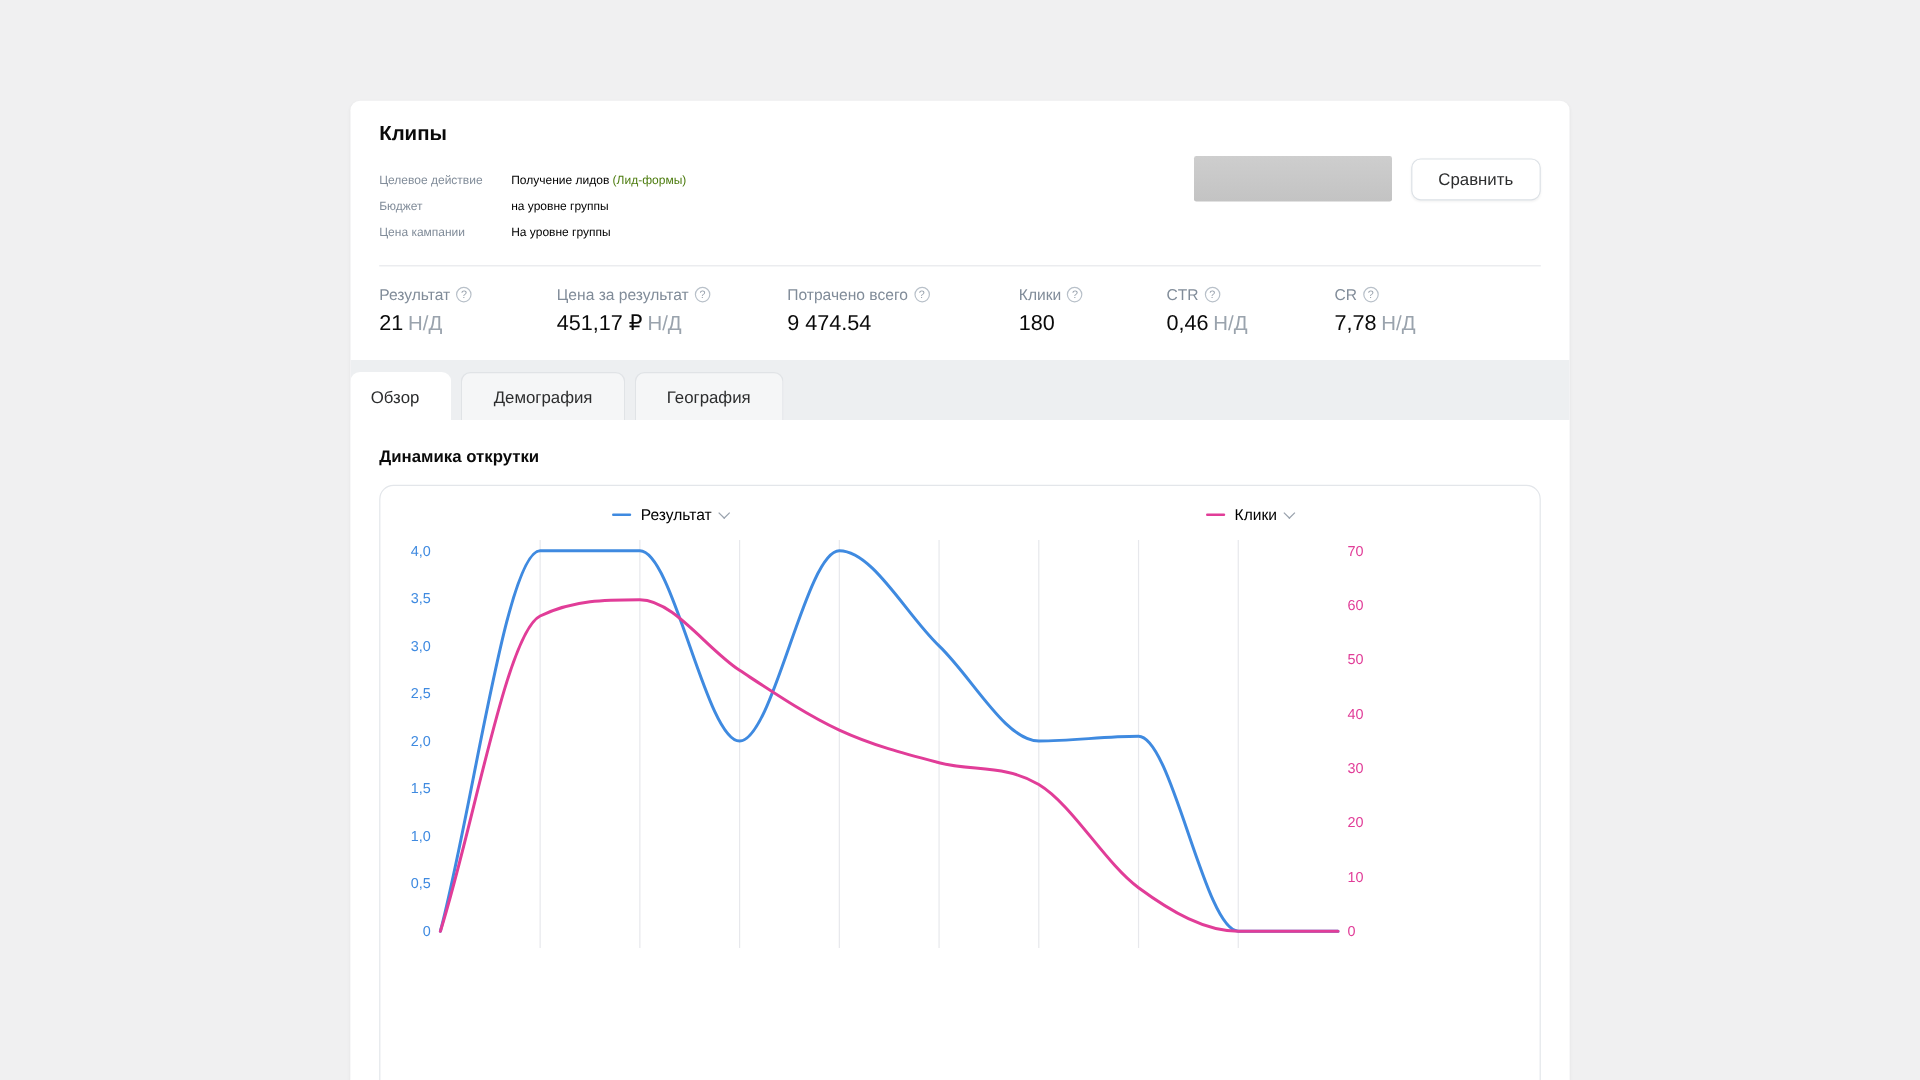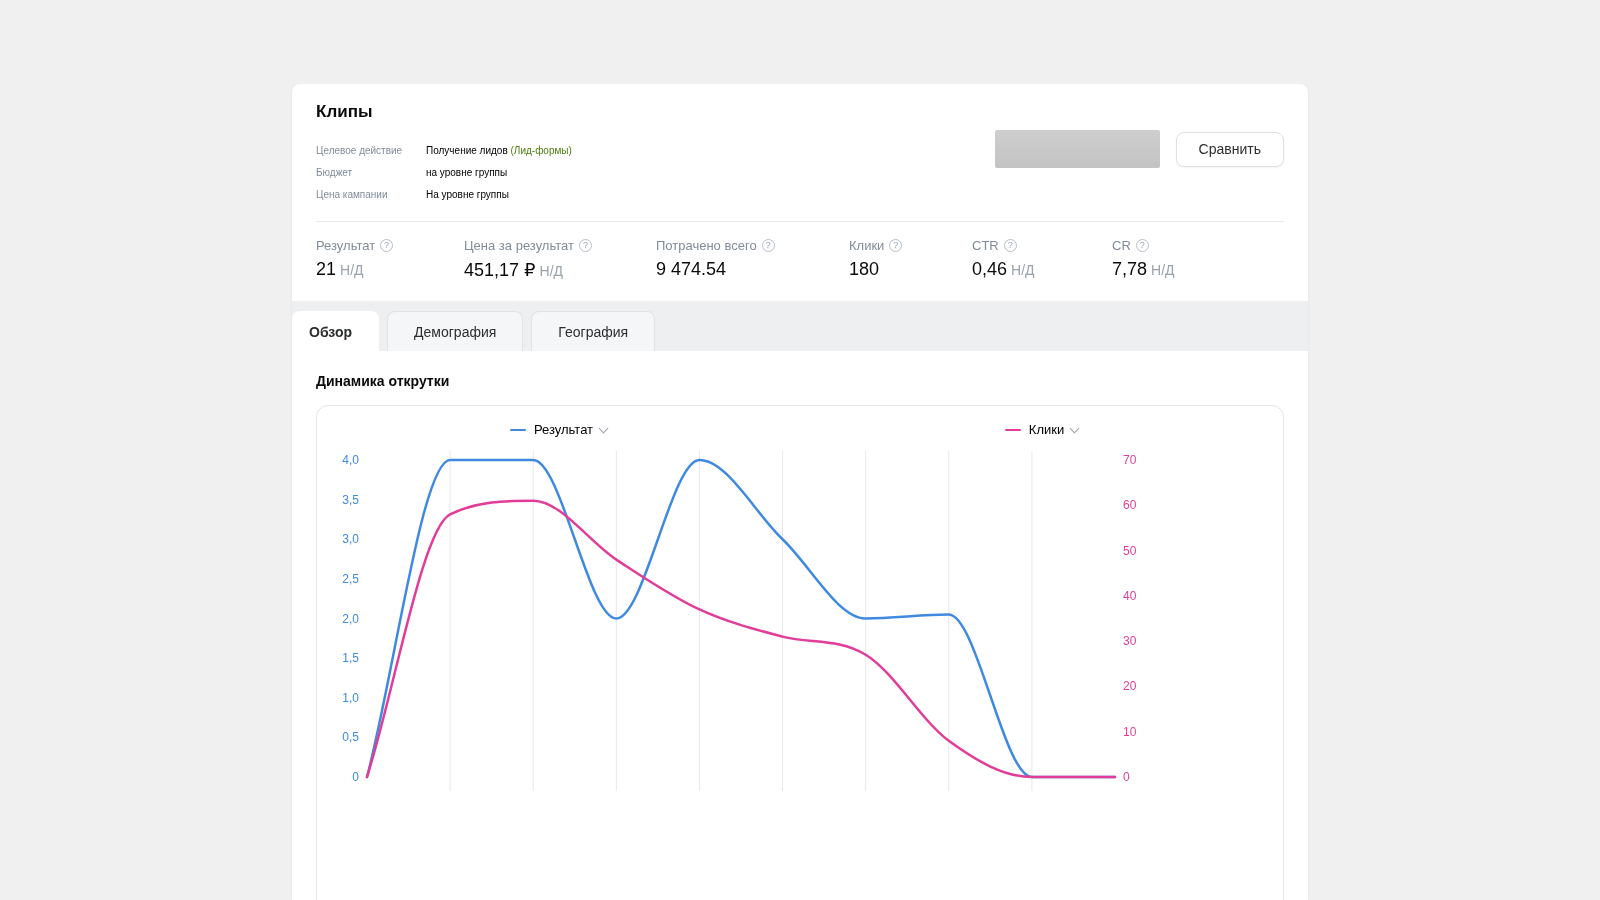--- a/index.html
+++ b/index.html
@@ -40,34 +40,34 @@
     grid-template-columns: 148px 192px 193px 123px 140px 1fr;
     padding-bottom: 20px;
   }
   .stat-label-row { display: flex; align-items: center; font-size: 13px; color: #818c99; margin-bottom: 6px; }
   .q {
     display: inline-flex; align-items: center; justify-content: center;
     width: 13px; height: 13px; border: 1px solid #b8c0c9; border-radius: 50%;
     font-size: 9px; color: #99a2ad; margin-left: 5px; line-height: 1; cursor: pointer;
   }
   .stat-value { font-size: 18px; color: #0a0a0a; }
-  .stat-suffix { font-size: 14px; color: #9aa3ad; margin-left: 4px; }
+  .stat-suffix { font-size: 17px; color: #9aa3ad; margin-left: 4px; }
 
   .tabstrip {
     background: #edeff1; height: 50px;
     display: flex; align-items: flex-end;
   }
   .tab {
     height: 40px; display: flex; align-items: center;
     padding: 0 26px; margin-right: 8px;
     background: #f5f6f7; border: 1px solid #e0e3e6; border-bottom: none;
     border-radius: 8px 8px 0 0;
     font-size: 14px; color: #2c2d2e; cursor: pointer; white-space: nowrap;
   }
-  .tab.active { background: #fff; border-color: transparent; font-weight: 700; padding-left: 16px; }
+  .tab.active { background: #fff; border-color: transparent; font-weight: 400; padding-left: 16px; }
 
   .content { padding: 22px 24px 0; background: #fff; }
   .section-title { font-size: 14px; font-weight: 700; margin-bottom: 16px; }
   .chart-card { border: 1px solid #e3e6ea; border-radius: 12px; height: 600px; overflow: hidden; }
   .legend { display: flex; padding-top: 16px; }
   .legend-half { flex: 1; display: flex; justify-content: center; }
   .legend-item { display: flex; align-items: center; cursor: pointer; font-size: 13px; font-weight: 500; color: #000; }
   .dash { display: inline-block; width: 16px; height: 2px; border-radius: 1px; background: #888; margin-right: 8px; }
   .chev {
     display: inline-block; width: 7px; height: 7px;

